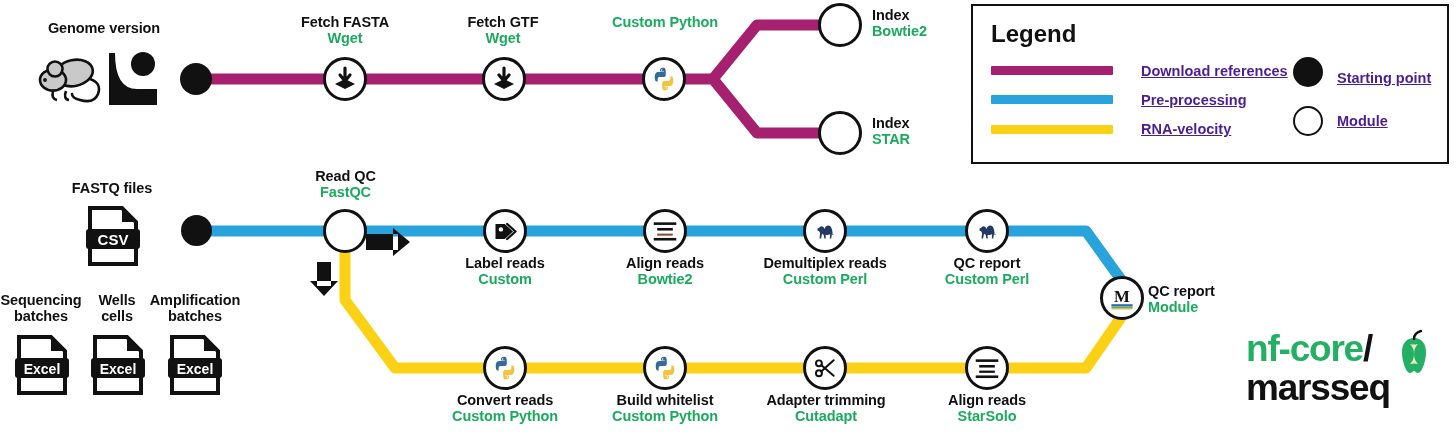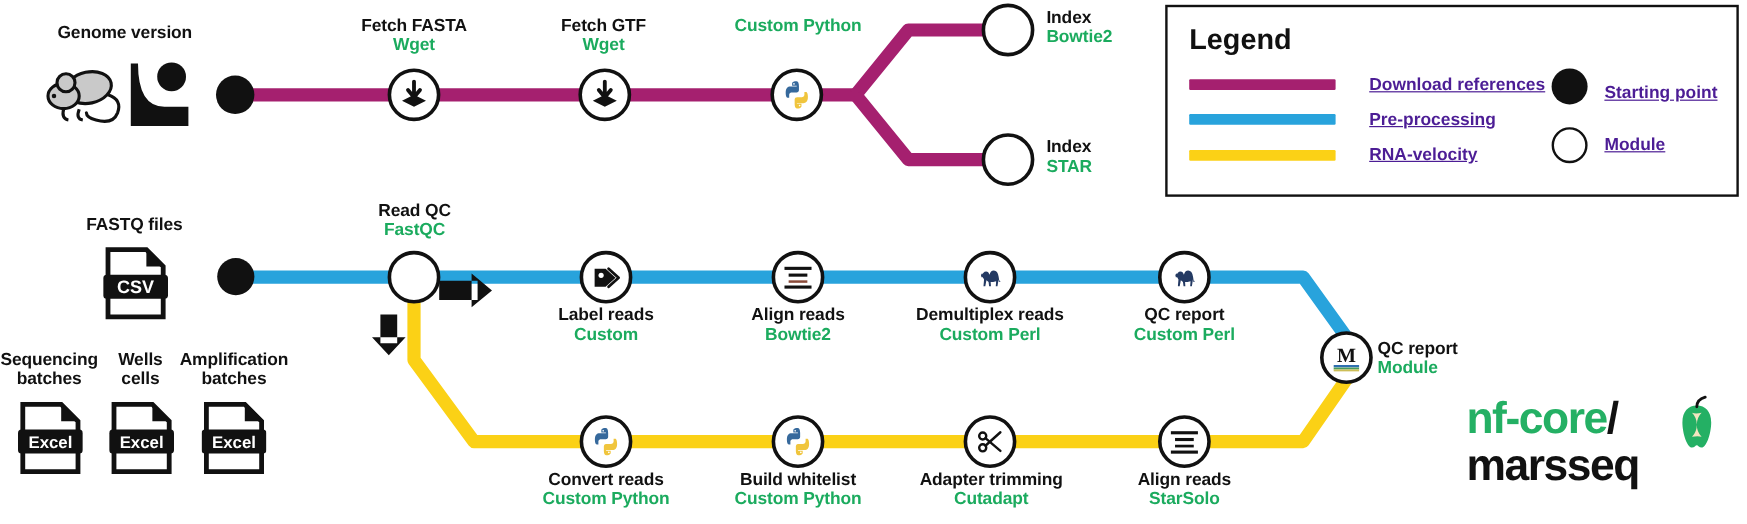--- a/index.html
+++ b/index.html
@@ -46,21 +46,21 @@
   .lg-swatch{position:absolute;height:9px;border-radius:1px;width:122px;left:18px;}
   .lg-text{position:absolute;font-size:14.5px;font-weight:bold;color:#4c1d95;white-space:nowrap;text-decoration:underline;}
   .lg-dot{position:absolute;width:30px;height:30px;border-radius:50%;}
   .lg-dot.filled{background:#111;}
   .lg-dot.hollow{background:#fff;border:2.5px solid #111;box-sizing:border-box;}
 
   
   .fileicon{position:absolute;width:54px;height:62px;}
 
   
-  #logo{position:absolute;z-index:6;}
+  #logo{position:absolute;z-index:6;margin-left:24px;}
   #logo .line1{font-size:37px;font-weight:bold;letter-spacing:-1.2px;white-space:nowrap;line-height:1;}
   #logo .line2{font-size:37px;font-weight:bold;letter-spacing:-1.2px;white-space:nowrap;line-height:1;margin-top:2px;}
   #logo .nf{color:#24B064;}
   #logo .core{color:#111111;}
   .applecore{position:absolute;}
 </style>
 </head>
 <body>
 
 <div id="canvas">

